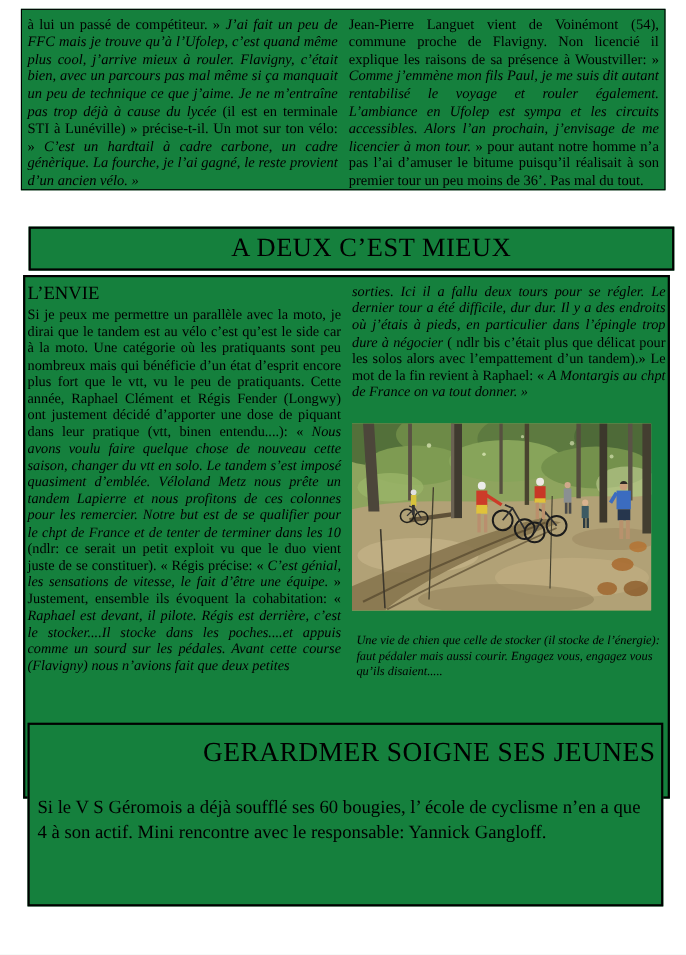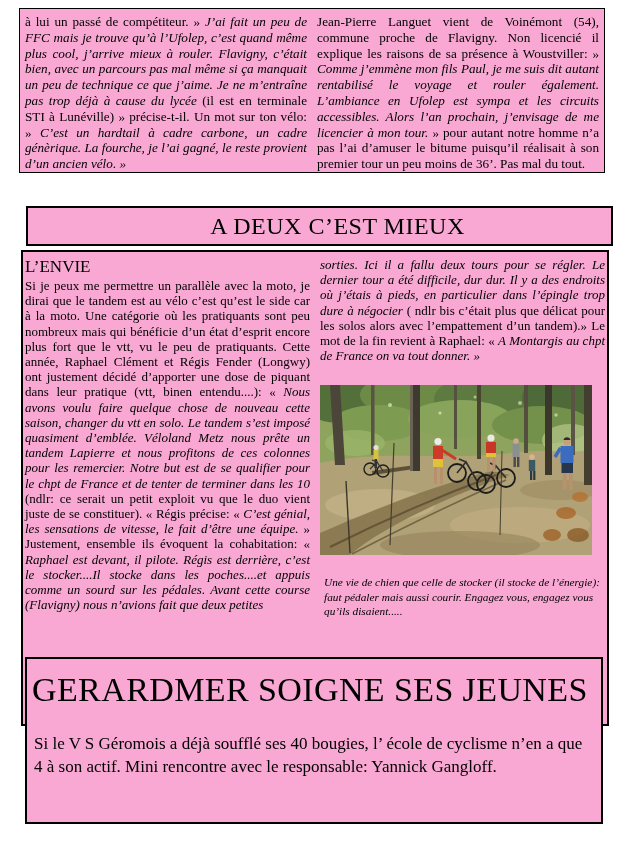--- a/index.html
+++ b/index.html
@@ -2,21 +2,21 @@
 <html><head>
 <meta charset="utf-8">
 <style>
   html,body{margin:0;padding:0;}
   body{
     width:624px;height:868px;background:#ffffff;
     font-family:"Liberation Serif", serif;color:#000;
     position:relative;overflow:hidden;
   }
   .page{position:relative;width:624px;height:868px;background:#fff;}
-  .box{position:absolute;background:#f9a8d4;box-sizing:border-box;border:1px solid #000;}
+  .box{position:absolute;background:#15803d;box-sizing:border-box;border:1px solid #000;}
 
   
   .top-box{left:19px;top:8px;width:586px;height:165px;border-width:1px;padding:5px 5px 3px 5px;}
   .cols{display:flex;gap:10px;align-items:stretch;}
   .col{flex:1;min-width:0;}
   .body-text{margin:0;text-align:justify;}
   .top-box .body-text{font-size:13.2px;line-height:15.8px;}
   .it{font-style:italic;}
   .rm{font-style:normal;}
 
@@ -34,21 +34,21 @@
   .photo-figure{margin:22px 0 0 0;}
   .photo-svg{display:block;width:272px;height:170px;background:#8ea45e;}
   .photo-caption{
     font-size:11.3px;line-height:14.5px;font-style:italic;
     margin-top:20px;padding:0 2px 0 4px;text-align:left;
   }
 
   
   .bottom-box{left:25px;top:657px;width:578px;height:167px;border-width:2px;padding:10px 5px;}
   .bottom-title{
-    margin:2px 0 0 0;text-align:left;font-size:34px;font-weight:normal;letter-spacing:0.4px;
+    margin:2px 0 0 0;text-align:right;font-size:25px;font-weight:normal;letter-spacing:0.4px;
   }
   .bottom-intro{margin:24px 2px 0 2px;font-size:17px;line-height:22.5px;text-align:left;}
 </style>
 </head>
 <body>
 
 <div class="page">
 
   <section class="box top-box">
     <div class="cols">
@@ -187,16 +187,16 @@
           </svg>
           <figcaption class="photo-caption">Une vie de chien que celle de stocker (il stocke de l’énergie): faut pédaler mais aussi courir. Engagez vous, engagez vous qu’ils disaient.....</figcaption>
         </figure>
       </div>
 
     </div>
   </section>
 
   <section class="box bottom-box">
     <h1 class="bottom-title">GERARDMER SOIGNE SES JEUNES</h1>
-    <p class="bottom-intro">Si le V S Géromois a déjà soufflé ses 40 bougies, l’ école de cyclisme n’en a que 4 à son actif. Mini rencontre avec le responsable: Yannick Gangloff.</p>
+    <p class="bottom-intro">Si le V S Géromois a déjà soufflé ses 60 bougies, l’ école de cyclisme n’en a que 4 à son actif. Mini rencontre avec le responsable: Yannick Gangloff.</p>
   </section>
 
 </div>
 
 </body></html>

